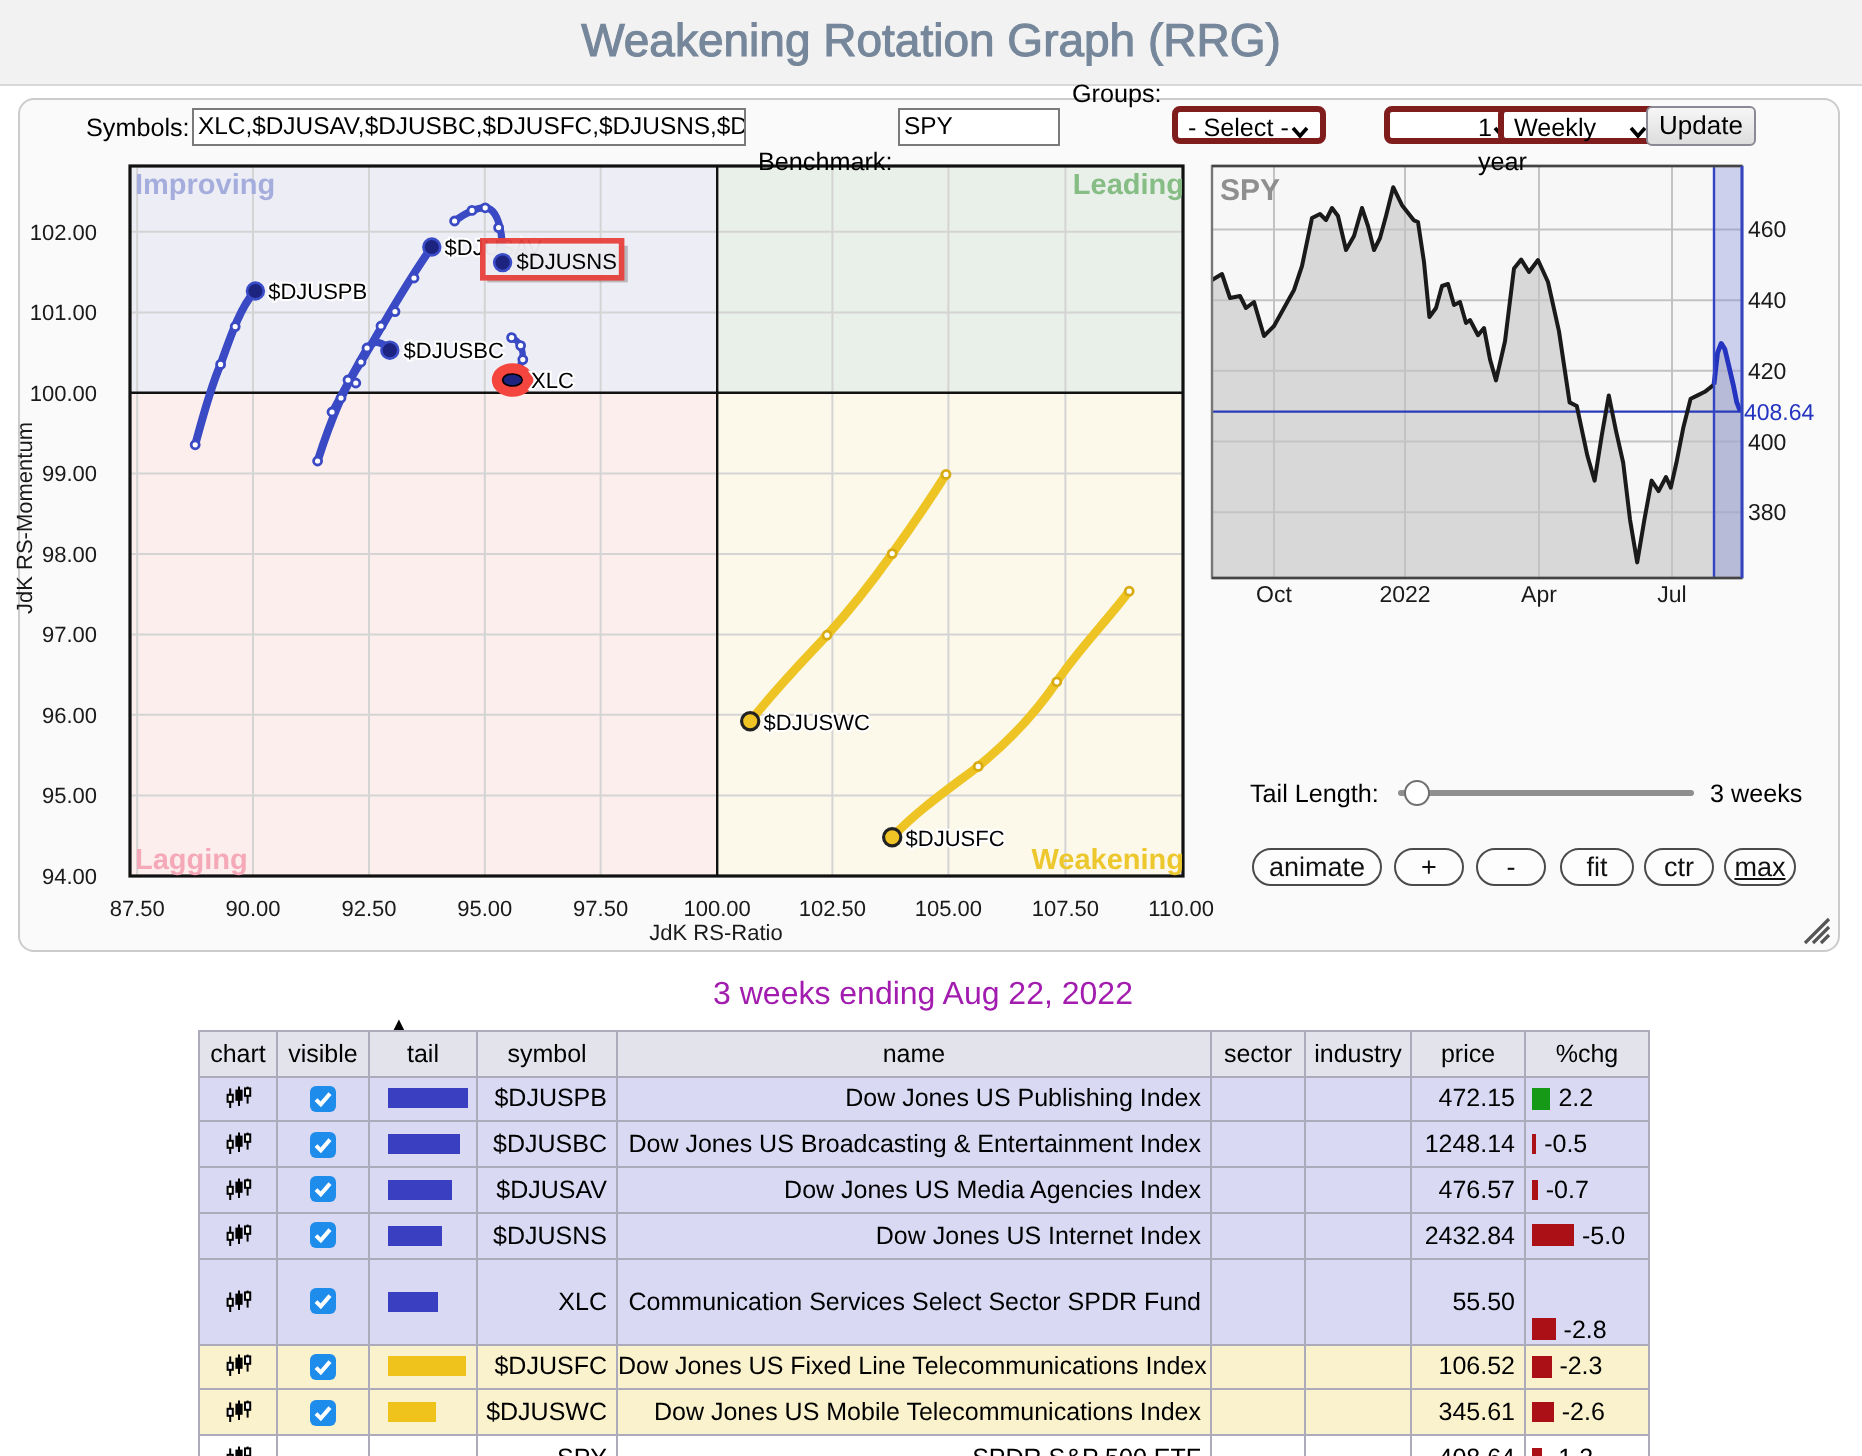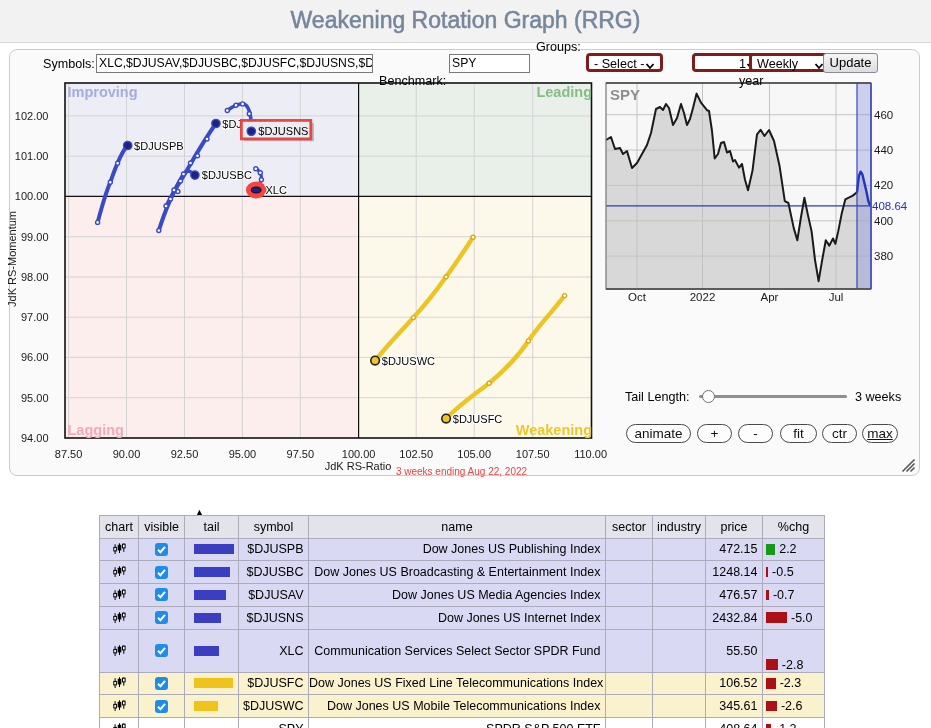--- a/index.html
+++ b/index.html
@@ -7,21 +7,21 @@
   body { position:relative; }
   .hdr { position:absolute; left:0; top:0; width:931px; height:43px; background:#f2f2f2; border-bottom:1px solid #d8d8d8; }
   .hdr h1 { text-align:center; font-size:23px; font-weight:400; -webkit-text-stroke:0.55px #76879b; color:#76879b; line-height:40px; letter-spacing:0px; }
   .card { position:absolute; left:9px; top:49px; width:911px; height:427px; background:#fafafa; border:1px solid #ccc; border-radius:8px; }
   .lbl { position:absolute; font-size:12.6px; color:#000; z-index:3; }
   .tin { position:absolute; height:19px; border:1px solid #7a7a7a; background:#fff; font-size:12.2px; font-family:"Liberation Sans",sans-serif; padding:0 1px 0 2px; color:#000; z-index:3; line-height:17px; white-space:nowrap; overflow:hidden; }
   .sel { position:absolute; height:19px; border:3px solid #7f1d1d; border-radius:4px; background:#fff; font-size:12.6px; line-height:17px; padding-left:5px; z-index:3; color:#000; }
   .sel svg { position:absolute; right:5px; top:5px; }
   .btnu { position:absolute; left:823px; top:53px; width:55px; height:20px; background:linear-gradient(#f6f6f6,#dddddd); border:1px solid #8a8a96; border-radius:3px; font-size:13px; text-align:center; line-height:18px; color:#000; z-index:3; }
   .pill { position:absolute; height:19px; background:#fdfdfd; border:1.5px solid #4a4a4a; border-radius:10px; font-size:13.5px; color:#111; text-align:center; line-height:17px; z-index:3; }
-  .cap { position:absolute; left:0; top:466px; width:923px; text-align:center; font-size:10px; color:#ef4444; }
+  .cap { position:absolute; left:0; top:489px; width:923px; text-align:center; font-size:16px; color:#a21caf; }
   svg.main { position:absolute; left:0; top:0; z-index:2; }
   table.grid { position:absolute; left:99px; top:515px; width:726px; border-collapse:collapse; table-layout:fixed; font-size:12.5px; color:#000; z-index:3; }
   table.grid th { background:#e3e3ec; font-weight:normal; height:22.6px; }
   table.grid th, table.grid td { border:1px solid #ababbb; padding:0; overflow:hidden; white-space:nowrap; }
   table.grid td { height:22.75px; }
   tr.rb td { background:#d9d9f3; }
   tr.ry td { background:#faf2cc; }
   table.grid td.ra, table.grid th.ra { text-align:right; padding-right:4.5px; }
   .cell { display:flex; align-items:center; }
   .cb { width:13px; height:13px; background:#1e8ceb; border-radius:3px; margin:0 auto; position:relative; }

